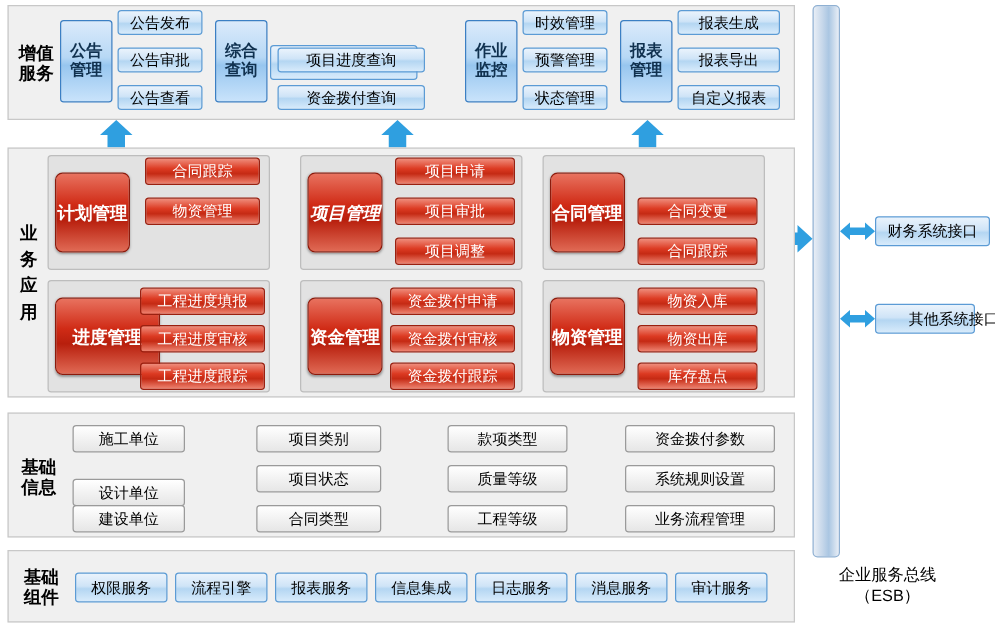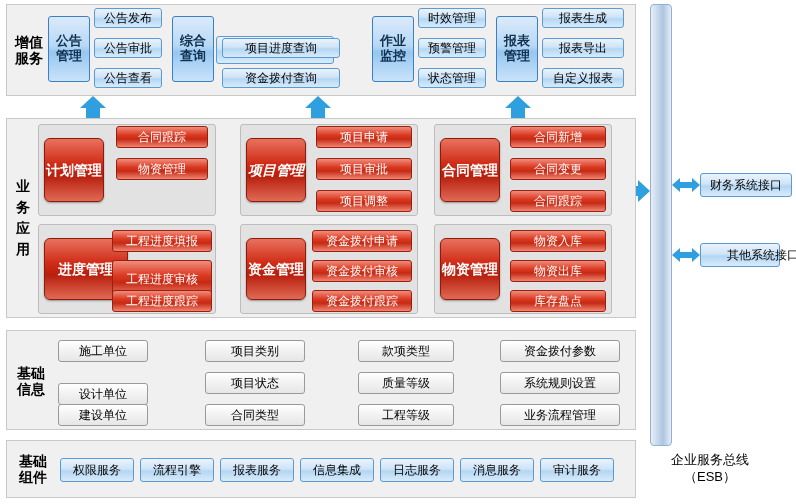--- a/index.html
+++ b/index.html
@@ -171,27 +171,26 @@
   <div class="box red" style="left:44px;top:138px;width:60px;height:64px;">计划管理</div>
   <div class="box red-item" style="left:116px;top:126px;width:92px;height:22px;">合同跟踪</div>
   <div class="box red-item" style="left:116px;top:158px;width:92px;height:22px;">物资管理</div>
 
   <div class="box red" style="left:246px;top:138px;width:60px;height:64px;font-style:italic;">项目管理</div>
   <div class="box red-item" style="left:316px;top:126px;width:96px;height:22px;">项目申请</div>
   <div class="box red-item" style="left:316px;top:158px;width:96px;height:22px;">项目审批</div>
   <div class="box red-item" style="left:316px;top:190px;width:96px;height:22px;">项目调整</div>
 
   <div class="box red" style="left:440px;top:138px;width:60px;height:64px;">合同管理</div>
-  <div class="box red-item" style="left:510px;top:126px;width:96px;height:22px;">合同新增</div>
   <div class="box red-item" style="left:510px;top:158px;width:96px;height:22px;">合同变更</div>
   <div class="box red-item" style="left:510px;top:190px;width:96px;height:22px;">合同跟踪</div>
 
   <div class="box red" style="left:44px;top:238px;width:84px;height:62px;">进度管理</div>
   <div class="box red-item" style="left:112px;top:230px;width:100px;height:22px;">工程进度填报</div>
-  <div class="box red-item" style="left:112px;top:260px;width:100px;height:38px;">工程进度审核</div>
+  <div class="box red-item" style="left:112px;top:260px;width:100px;height:22px;">工程进度审核</div>
   <div class="box red-item" style="left:112px;top:290px;width:100px;height:22px;">工程进度跟踪</div>
 
   <div class="box red" style="left:246px;top:238px;width:60px;height:62px;">资金管理</div>
   <div class="box red-item" style="left:312px;top:230px;width:100px;height:22px;">资金拨付申请</div>
   <div class="box red-item" style="left:312px;top:260px;width:100px;height:22px;">资金拨付审核</div>
   <div class="box red-item" style="left:312px;top:290px;width:100px;height:22px;">资金拨付跟踪</div>
 
   <div class="box red" style="left:440px;top:238px;width:60px;height:62px;">物资管理</div>
   <div class="box red-item" style="left:510px;top:230px;width:96px;height:22px;">物资入库</div>
   <div class="box red-item" style="left:510px;top:260px;width:96px;height:22px;">物资出库</div>

